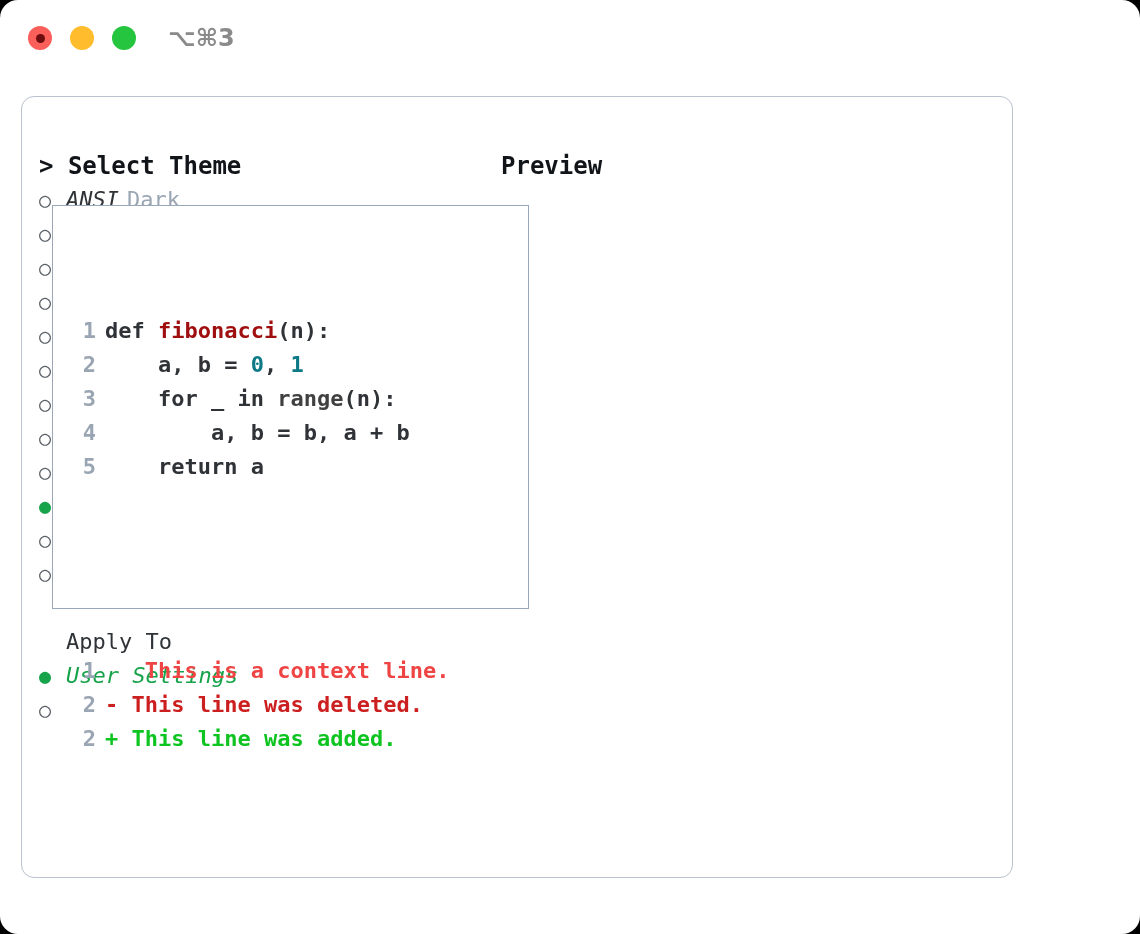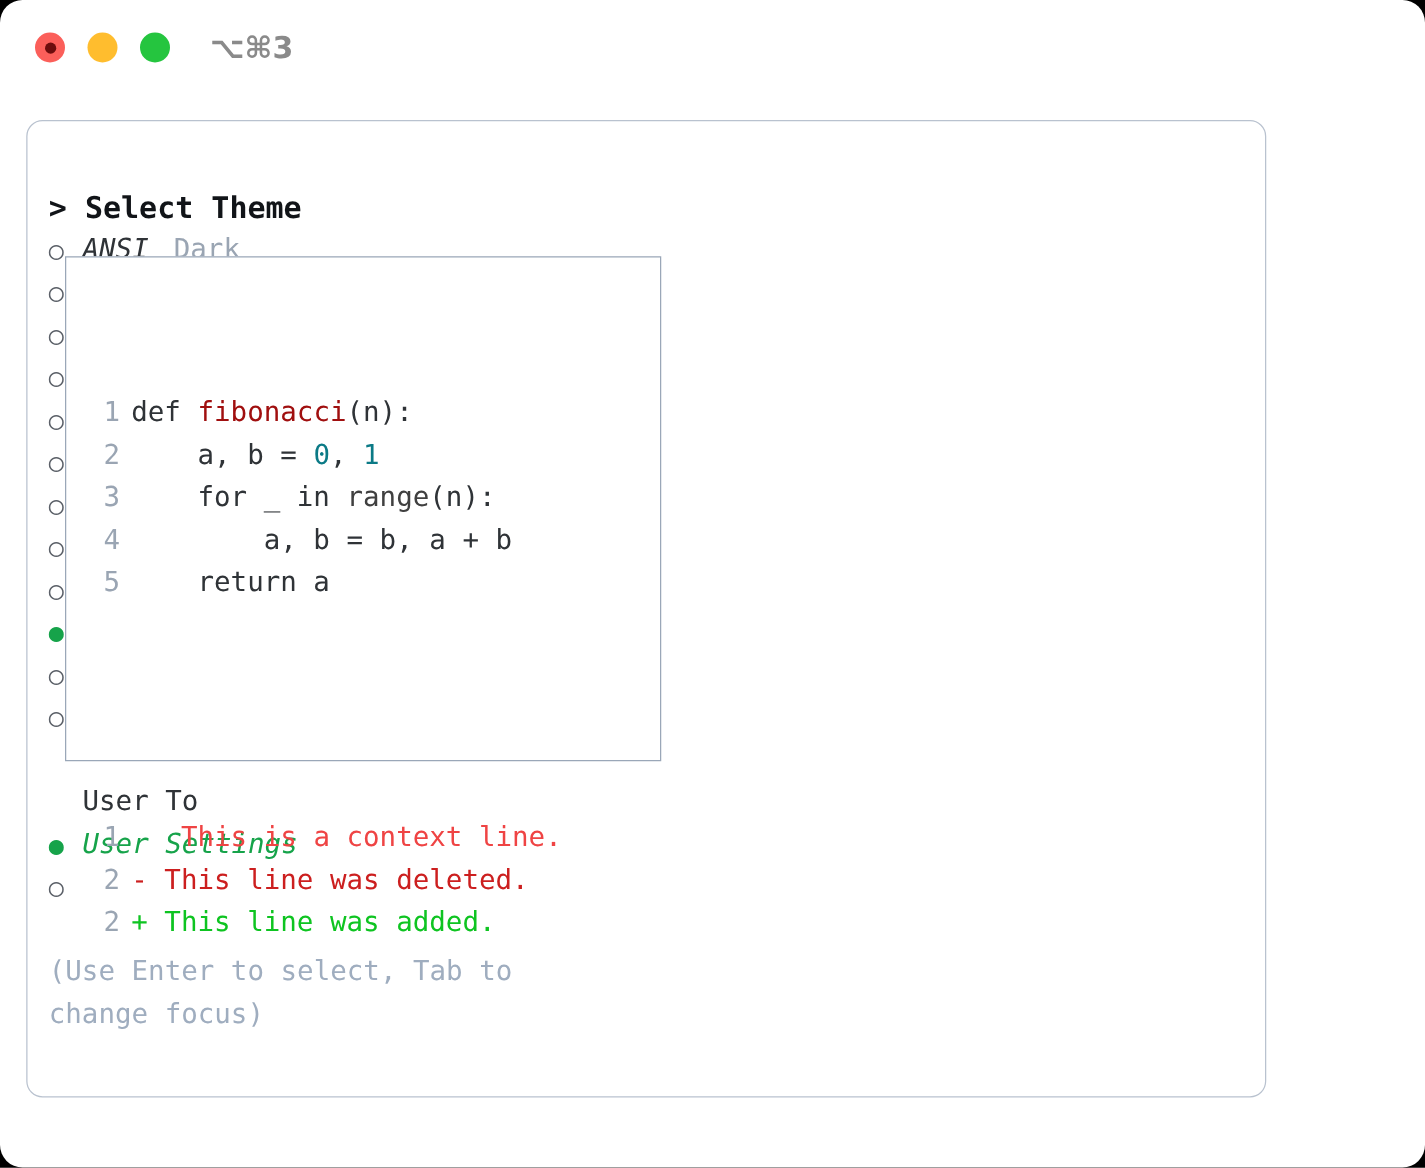--- a/index.html
+++ b/index.html
@@ -113,21 +113,21 @@
     font-size: 20px;
     line-height: 34px;
     color: #5b6068;
     text-align: left;
   }
   .marker.sel { color: #16a34a; }
   .label { color: #2f3337; font-style: italic; }
   .row.selected .label { color: #16a34a; }
   .tag {
     color: #9aa5b3;
-    margin-left: 20px;
+    margin-left: 8px;
   }
   .row.selected .tag { color: #9aa5b3; }
   .apply-head {
     height: 34px;
     line-height: 34px;
     font-size: 22px;
     color: #2f3337;
     padding-left: 27px;
     white-space: pre;
   }
@@ -159,21 +159,21 @@
     background: #ffffff;
   }
   .code {
     position: absolute;
     left: 21px;
     top: 40px;
     font-size: 22px;
     line-height: 34px;
     white-space: pre;
   }
-  .cline { height: 34px; white-space: pre; }
+  .cline { height: 34px; white-space: pre; font-weight: bold; }
   .lnum {
     display: inline-block;
     width: 22px;
     color: #9aa5b3;
     text-align: right;
     margin-right: 9px;
   }
   .kw   { color: #2f3337; }
   .fn   { color: #a00f0f; }
   .num  { color: #0b7a86; }
@@ -214,30 +214,32 @@
           <div class="row"><span class="marker">○</span><span class="label">ANSI Light</span><span class="tag">Light</span></div>
           <div class="row"><span class="marker">○</span><span class="label">Ayu Light</span><span class="tag">Light</span></div>
           <div class="row"><span class="marker">○</span><span class="label">Default Light</span><span class="tag">Light</span></div>
           <div class="row selected"><span class="marker sel">●</span><span class="label">GitHub Light</span><span class="tag">Light</span></div>
           <div class="row"><span class="marker">○</span><span class="label">Google Code</span><span class="tag">Light</span></div>
           <div class="row"><span class="marker">○</span><span class="label">XCode</span><span class="tag">Light</span></div>
         </div>
 
       <div class="spacer-sm"></div>
 
-      <div class="apply-head">User To</div>
+      <div class="apply-head">Apply To</div>
 
       <div id="apply-list">
           <div class="row selected"><span class="marker sel">●</span><span class="label">User Settings</span></div>
           <div class="row"><span class="marker">○</span></div>
         </div>
 
-      <div class="hint">(Use Enter to select, Tab to change focus)</div>
-    </div>
-
+    </div>
+
+    <div class="right-col">
+      <div class="preview-title">Preview</div>
+    </div>
 
     <div class="preview-box">
       <div class="code">
         <div id="code-lines"><div class="cline"><span class="lnum">1</span><span class="kw">def </span><span class="fn">fibonacci</span><span class="plain">(n):</span></div><div class="cline"><span class="lnum">2</span><span class="plain">    a, b = </span><span class="num">0</span><span class="plain">, </span><span class="num">1</span></div><div class="cline"><span class="lnum">3</span><span class="plain">    for _ in </span><span class="call">range</span><span class="plain">(n):</span></div><div class="cline"><span class="lnum">4</span><span class="plain">        a, b = b, a + b</span></div><div class="cline"><span class="lnum">5</span><span class="plain">    return a</span></div></div>
         <div class="gap"></div>
         <div id="diff-lines"><div class="cline"><span class="lnum">1</span><span class="ctx"> </span><span class="ctx">  This is a context line.</span></div><div class="cline"><span class="lnum">2</span><span class="del">-</span><span class="del"> This line was deleted.</span></div><div class="cline"><span class="lnum">2</span><span class="add">+</span><span class="add"> This line was added.</span></div></div>
       </div>
     </div>
 
   </div>

